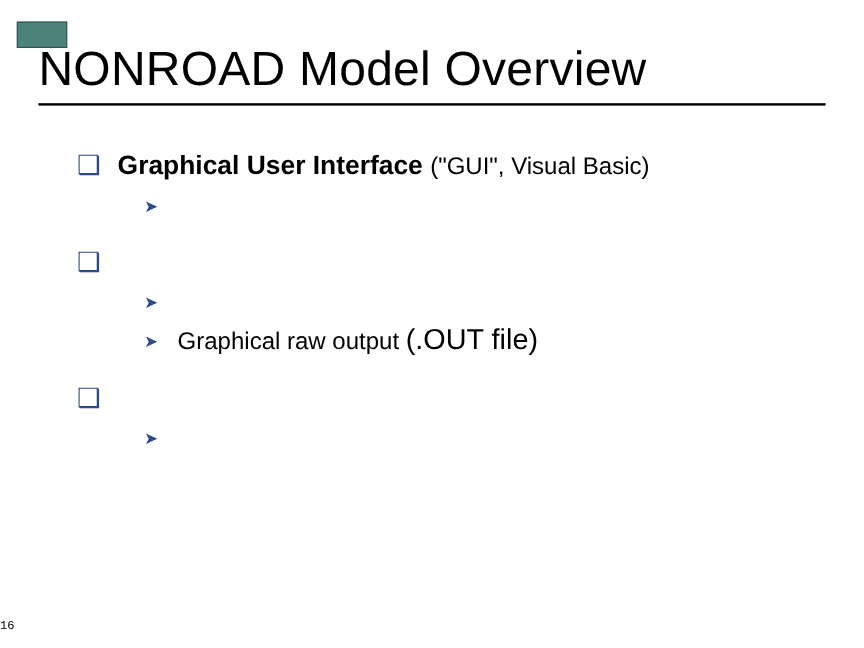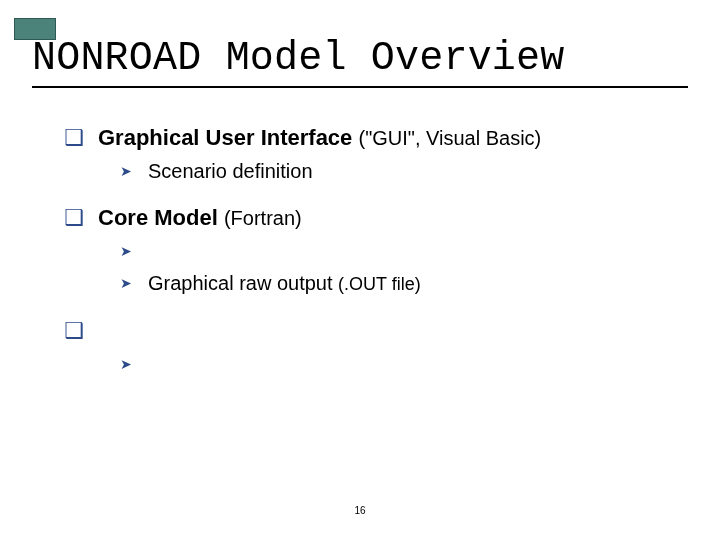--- a/index.html
+++ b/index.html
@@ -20,21 +20,21 @@
     width: 42px;
     height: 22px;
     background: #4b8279;
     border: 1px solid #2f5a53;
     box-sizing: border-box;
   }
   .title {
     position: absolute;
     top: 36px;
     left: 32px;
-    font-family: Liberation Mono, monospace;
+    font-family: Liberation Sans, sans-serif;
     font-size: 40px;
     font-weight: 400;
     letter-spacing: 0.2px;
   }
   .hr {
     position: absolute;
     top: 86px;
     left: 32px;
     width: 656px;
     height: 0;
@@ -79,32 +79,31 @@
     color: #2d4a8a;
     font-size: 14px;
     line-height: 26px;
     width: 14px;
   }
   .bullet-2 .txt {
     font-size: 20px;
     line-height: 26px;
   }
   .bullet-2 .paren {
-    font-size: 18px;
+    font-size: 24px;
     text-align: right;
   }
   .block { margin-bottom: 20px; }
   .page-num {
     position: absolute;
-    bottom: 24px;
+    bottom: 12px;
     left: 0;
     right: 0;
-    text-align: center;
     font-size: 10px;
-    font-family: Liberation Sans, sans-serif;
+    font-family: Liberation Mono, monospace;
   }
 </style>
 </head>
 <body>
 
 <div class="accent-bar"></div>
 
 <div class="title">NONROAD Model Overview</div>
 <div class="hr"></div>
 
@@ -113,31 +112,26 @@
   <div class="block">
     <div class="bullet-1">
       <span class="sym">❑</span>
       <span class="txt">
         <span>Graphical User Interface</span>
         <span class="paren">("GUI", Visual Basic)</span>
       </span>
     </div>
     <div class="bullet-2">
       <span class="sym">➤</span>
-      <span class="txt">Scenario definition</span>
     </div>
   </div>
 
   <div class="block">
     <div class="bullet-1">
       <span class="sym">❑</span>
-      <span class="txt">
-        <span>Core Model</span>
-        <span class="paren">(Fortran)</span>
-      </span>
     </div>
     <div class="bullet-2">
       <span class="sym">➤</span>
     </div>
     <div class="bullet-2">
       <span class="sym">➤</span>
       <span class="txt">
         <span>Graphical raw output </span><span class="paren">(.OUT file)</span>
       </span>
     </div>

